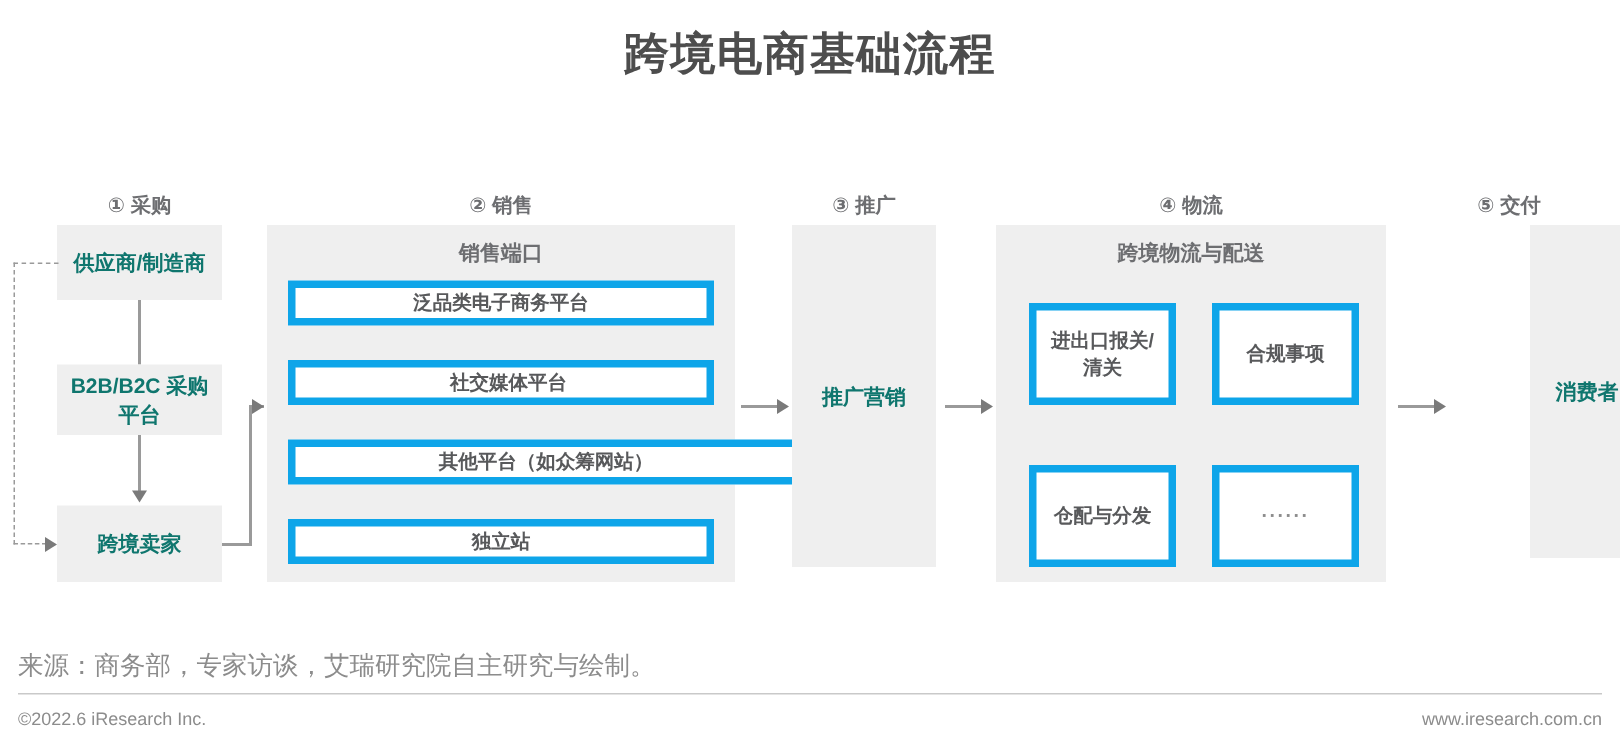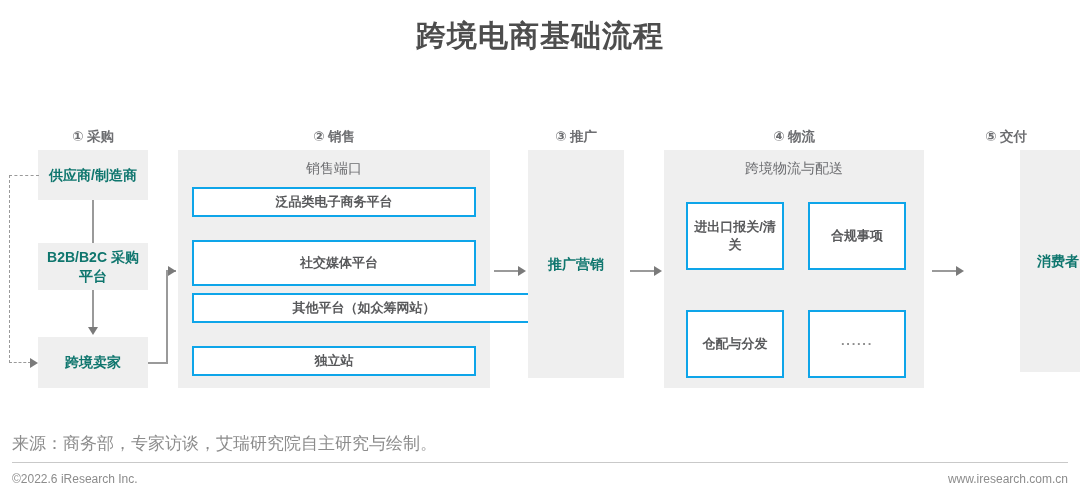--- a/index.html
+++ b/index.html
@@ -46,21 +46,21 @@
     background: #efefef;
     box-sizing: border-box;
   }
   .panel-title {
     position: absolute;
     width: 100%;
     top: 10px;
     left: 0;
     text-align: center;
     font-size: 14px;
-    font-weight: normal;
+    font-weight: bold;
     color: #6d6e71;
   }
 
   
   .gbox {
     position: absolute;
     background: #efefef;
     box-sizing: border-box;
     display: flex;
     align-items: center;
@@ -70,21 +70,21 @@
     font-weight: bold;
     color: #0f766e;
     line-height: 1.35;
     padding: 2px 6px;
   }
 
   
   .gbx {
     position: absolute;
     background: #ffffff;
-    border: 2px solid #0ea5e9;
+    border: 5px solid #0ea5e9;
     box-sizing: border-box;
     display: flex;
     align-items: center;
     justify-content: center;
     text-align: center;
     font-size: 13px;
     font-weight: bold;
     color: #58595b;
     line-height: 1.35;
     padding: 2px 4px;
@@ -185,21 +185,21 @@
 
 <div class="ln ln-h" style="left:148px;top:362px;width:20px;"></div>
 <div class="ln ln-v" style="left:166px;top:270px;height:93px;"></div>
 <div class="ln ln-h" style="left:166px;top:270px;width:10px;"></div>
 <div class="arrow-r" style="left:168px;top:266px;"></div>
 
 <div class="panel" style="left:178px;top:150px;width:312px;height:238px;">
   <div class="panel-title">销售端口</div>
 </div>
 <div class="gbx" style="left:192px;top:187px;width:284px;height:30px;">泛品类电子商务平台</div>
-<div class="gbx" style="left:192px;top:240px;width:284px;height:46px;padding-left:14px;">社交媒体平台</div>
+<div class="gbx" style="left:192px;top:240px;width:284px;height:30px;padding-left:14px;">社交媒体平台</div>
 <div class="gbx" style="left:192px;top:293px;width:344px;height:30px;">其他平台（如众筹网站）</div>
 <div class="gbx" style="left:192px;top:346px;width:284px;height:30px;text-align:right;">独立站</div>
 
 <div class="ln ln-h" style="left:494px;top:270px;width:26px;"></div>
 <div class="arrow-r" style="left:518px;top:266px;"></div>
 
 <div class="gbox" style="left:528px;top:150px;width:96px;height:228px;">推广营销</div>
 
 <div class="ln ln-h" style="left:630px;top:270px;width:26px;"></div>
 <div class="arrow-r" style="left:654px;top:266px;"></div>

